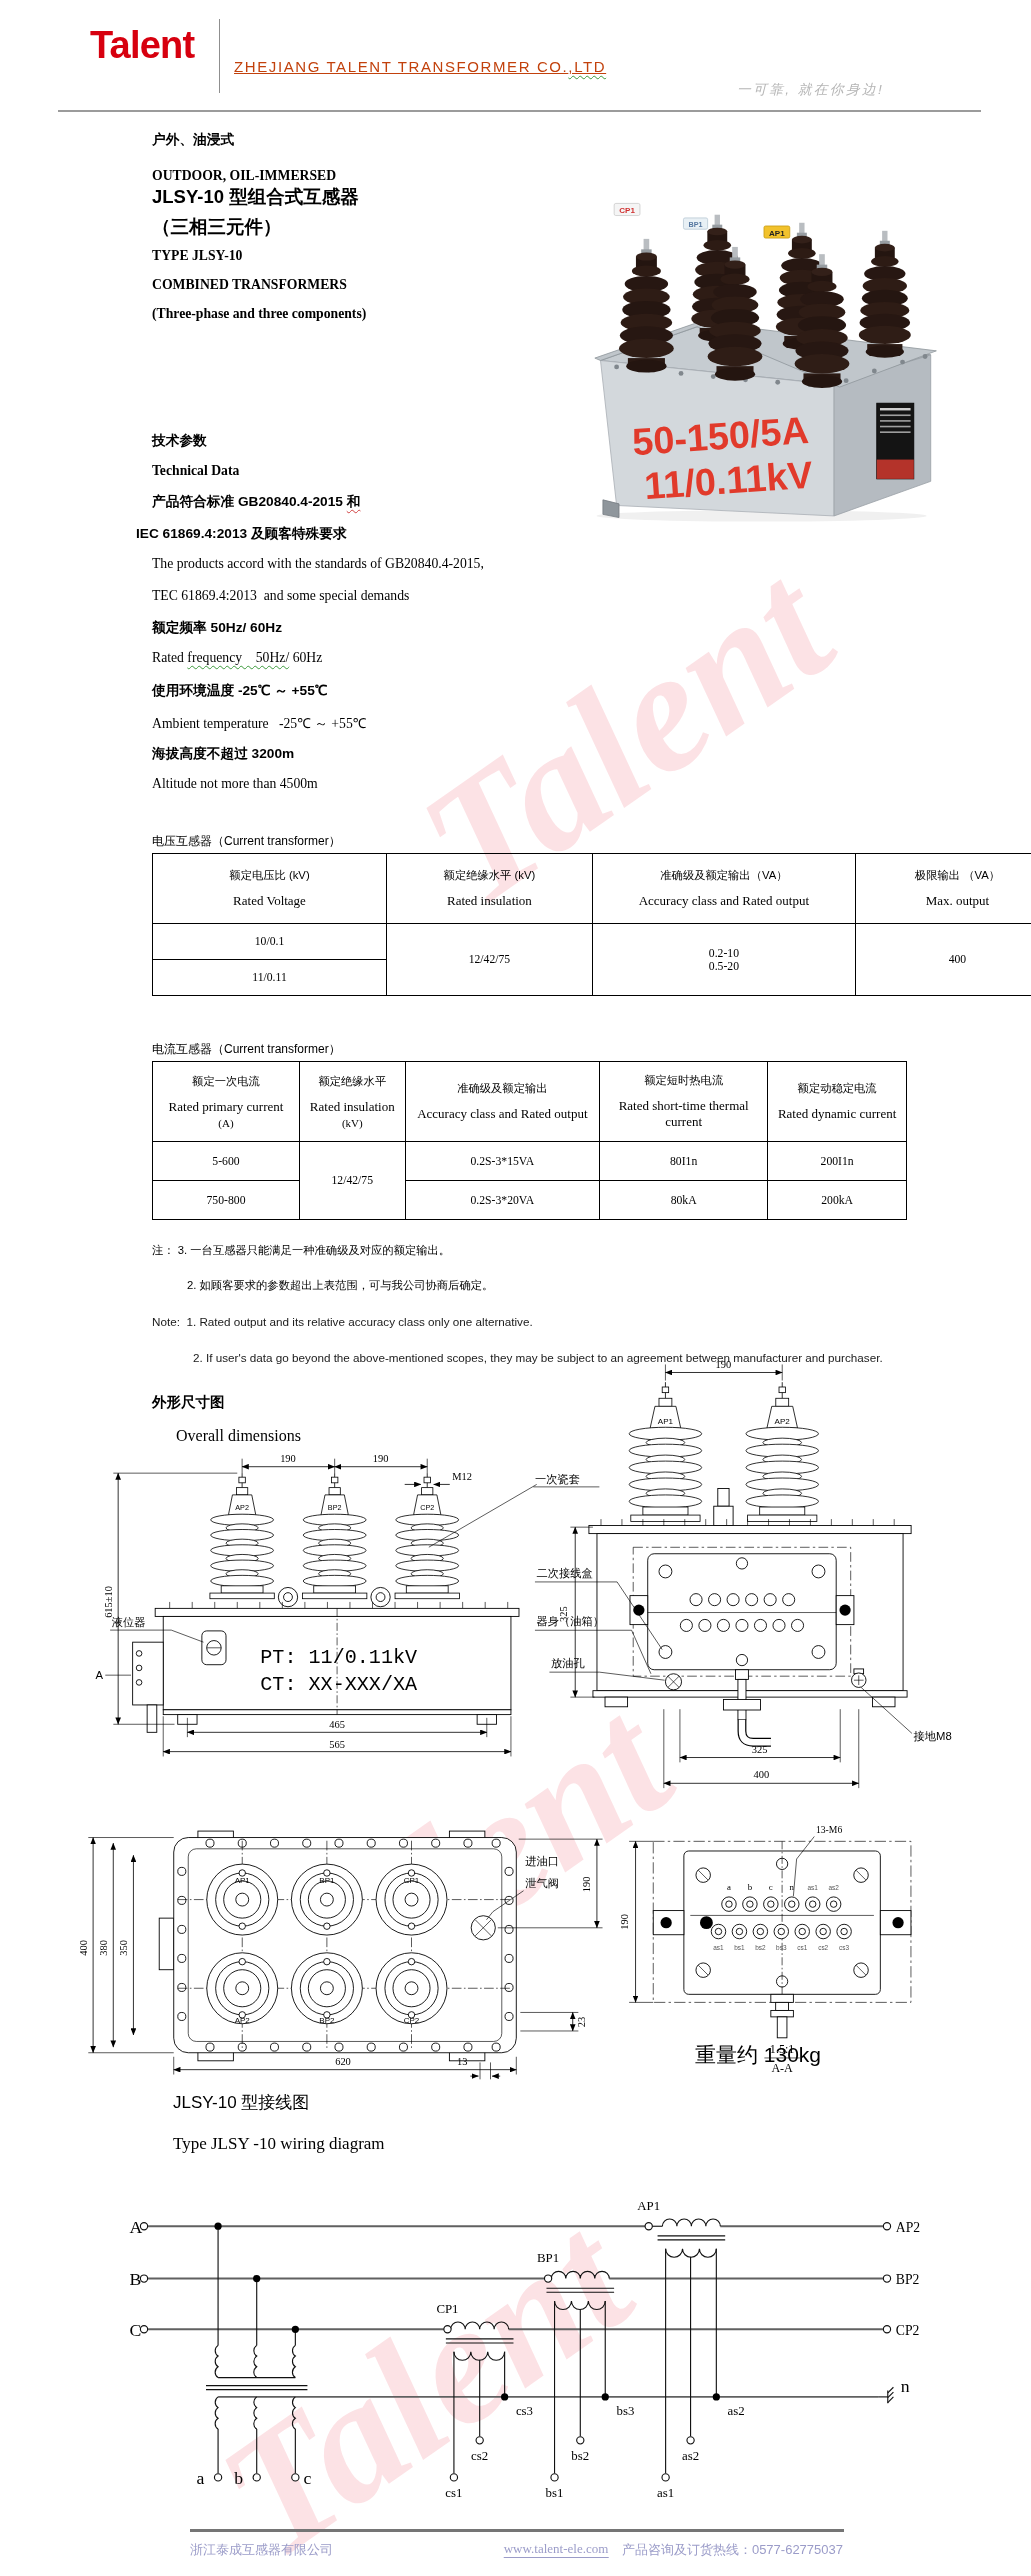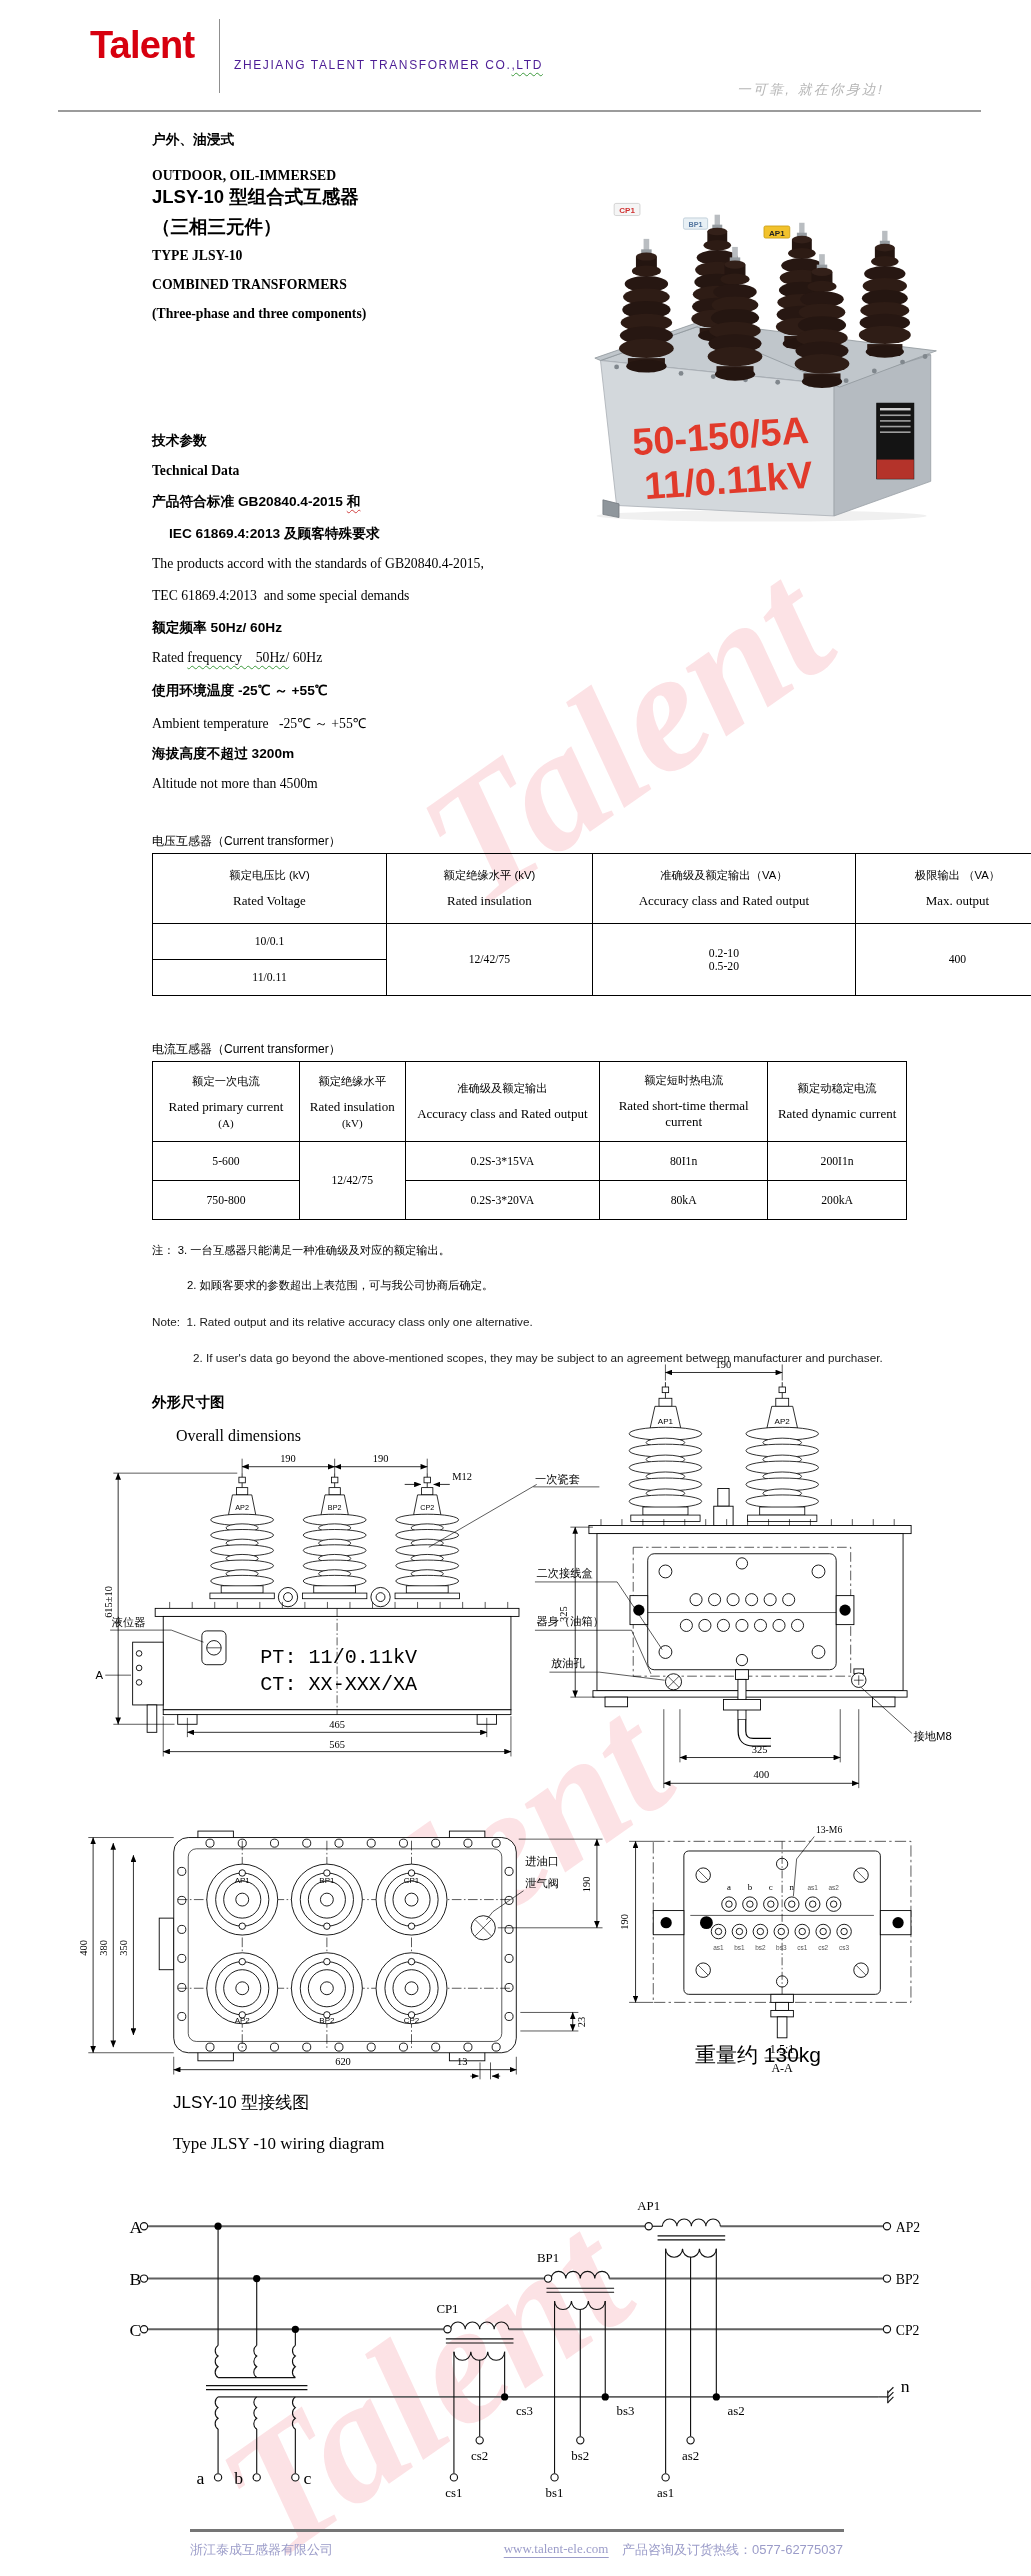--- a/index.html
+++ b/index.html
@@ -6,21 +6,21 @@
   .page{position:relative;width:1032px;height:2576px;background:#ffffff;margin:0 auto;
         font-family:"Liberation Sans",sans-serif;color:#000;overflow:hidden;}
   .abs{position:absolute;}
   .serif{font-family:"Liberation Serif",serif;}
   .mono{font-family:"Liberation Mono",monospace;}
   .pre{white-space:pre;}
   .wavy{text-decoration:underline wavy #3c9a3c;text-decoration-thickness:0.8px;text-underline-offset:3.2px;}
   
   .logo{font-size:38px;font-weight:bold;letter-spacing:-0.8px;color:#d7000f;font-family:"Liberation Sans",sans-serif;}
   .hdr-div{width:0.8px;height:74px;background:#8f8f8f;}
-  .hdr-co{font-size:12px;letter-spacing:1.6px;color:#4c1d95;}
+  .hdr-co{font-size:15px;letter-spacing:1.6px;color:#c2410c;text-decoration:underline;}
   .hdr-slogan{font-size:13.7px;letter-spacing:2.4px;color:#b5b5b5;font-style:italic;}
   .hdr-rule{height:1.6px;background:#9b9b9b;}
   
   .wm{position:absolute;font:italic 900 173px "Liberation Serif",serif;color:rgba(232,17,45,0.12);
       transform:rotate(-35deg);white-space:nowrap;pointer-events:none;}
   
   .cnb{font-weight:bold;font-size:13.7px;}
   .enb{font-weight:bold;font-size:13.7px;font-family:"Liberation Serif",serif;}
   .en{font-size:13.7px;font-family:"Liberation Serif",serif;}
   .cnt{font-weight:bold;font-size:18.5px;}
@@ -150,21 +150,21 @@
       <rect x="402" y="363" width="38" height="2" fill="#9f9f9f"></rect>
       <rect x="398" y="398" width="46" height="24" fill="#b4332a"></rect>
     </g>
 
     <polygon points="58,448 78,453 78,470 58,466" fill="#8f969c" stroke="#767d83"></polygon>
   </svg>
 
   <div class="abs cnb" style="left:152px;top:432px;">技术参数</div>
   <div class="abs enb" style="left:152px;top:463px;">Technical Data</div>
   <div class="abs cnb" style="left:152px;top:493px;"><span>产品符合标准 GB20840.4-2015 </span><span style="text-decoration:underline wavy #d04040;text-decoration-thickness:0.8px;text-underline-offset:3.2px;">和</span></div>
-  <div class="abs cnb" style="left:169px;top:525px;">IEC 61869.4:2013 及顾客特殊要求</div>
+  <div class="abs cnb" style="left:136px;top:525px;">IEC 61869.4:2013 及顾客特殊要求</div>
   <div class="abs en" style="left:152px;top:556px;">The products accord with the standards of GB20840.4-2015,</div>
   <div class="abs en pre" style="left:152px;top:588px;">TEC 61869.4:2013  and some special demands</div>
   <div class="abs cnb" style="left:152px;top:619px;">额定频率 50Hz/ 60Hz</div>
   <div class="abs en pre" style="left:152px;top:650px;"><span>Rated </span><span class="wavy">frequency    50Hz/</span><span> 60Hz</span></div>
   <div class="abs cnb" style="left:152px;top:682px;">使用环境温度 -25℃ ～ +55℃</div>
   <div class="abs en pre" style="left:152px;top:713px;">Ambient temperature   -25℃ ～ +55℃</div>
   <div class="abs cnb" style="left:152px;top:745px;">海拔高度不超过 3200m</div>
   <div class="abs en" style="left:152px;top:776px;">Altitude not more than 4500m</div>
 
   <div class="abs tbl-title" style="left:152px;top:833px;">电压互感器（Current transformer）</div>

